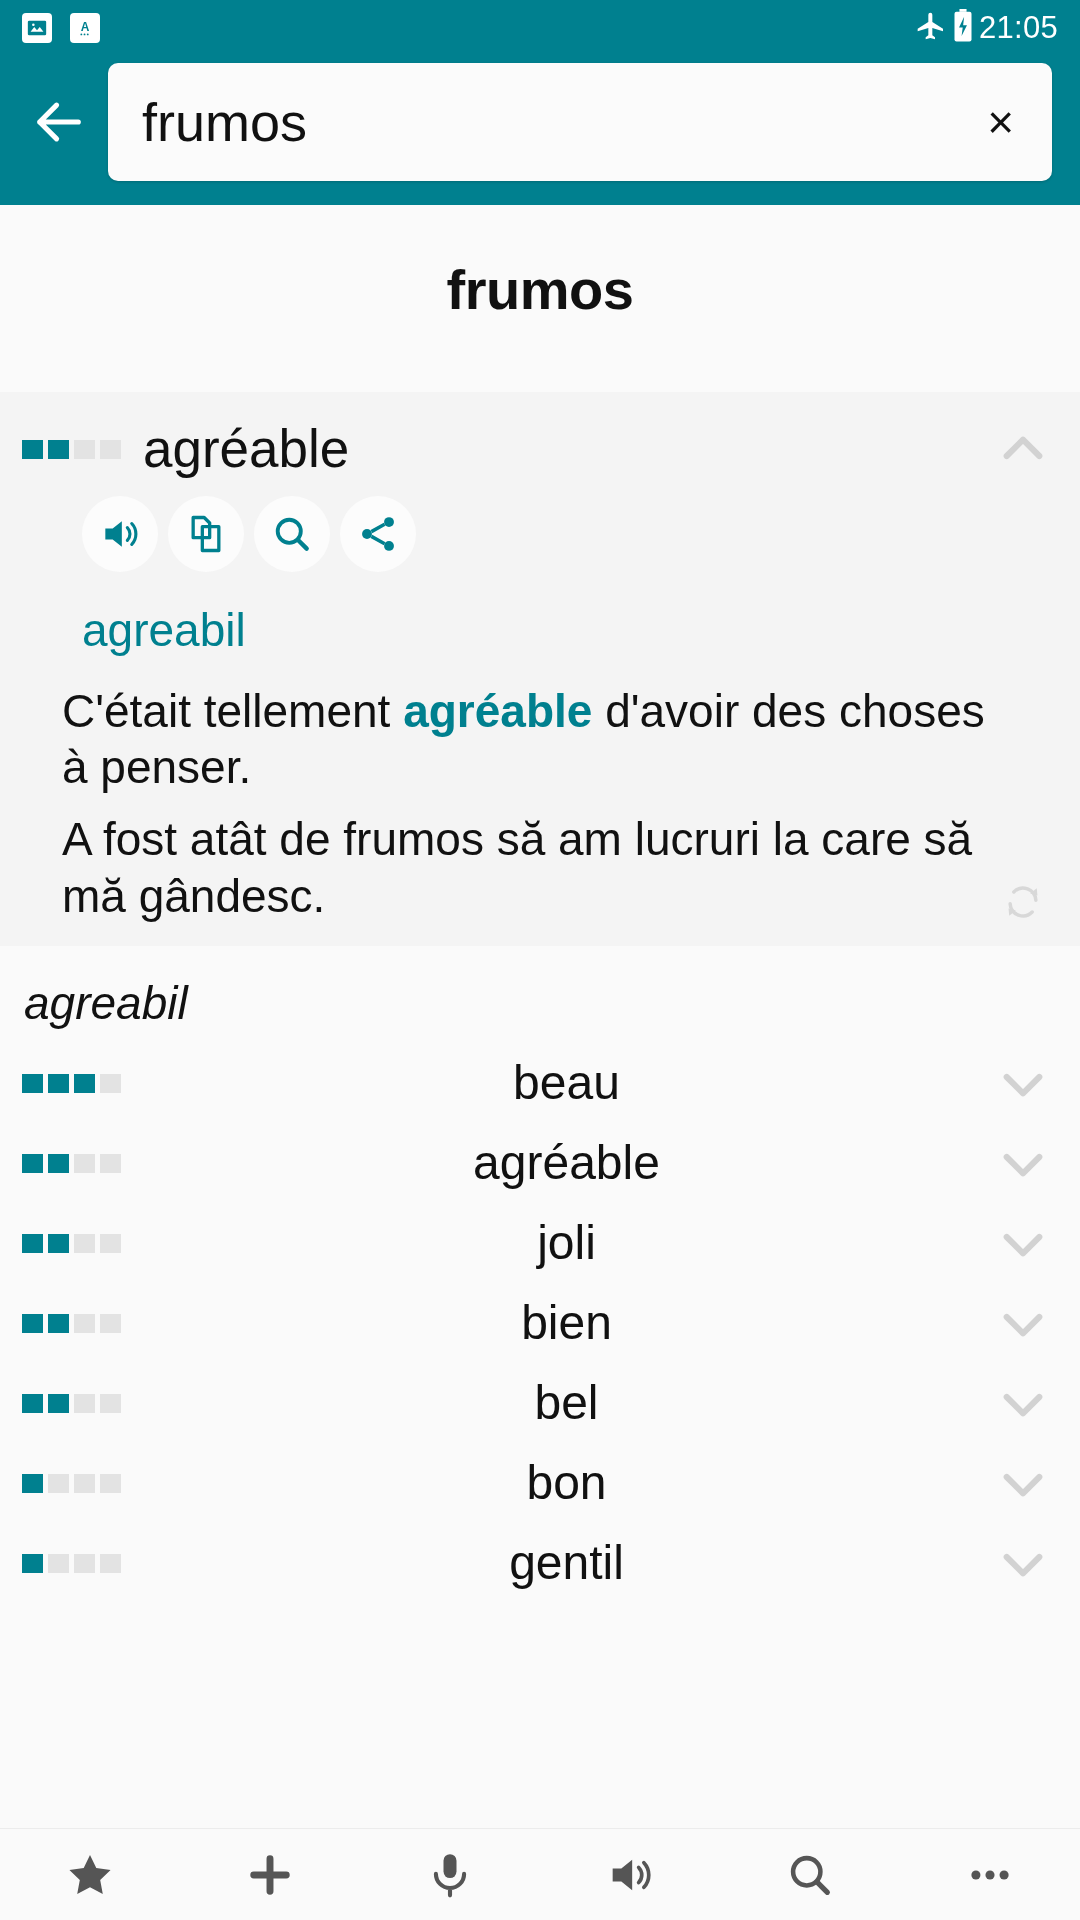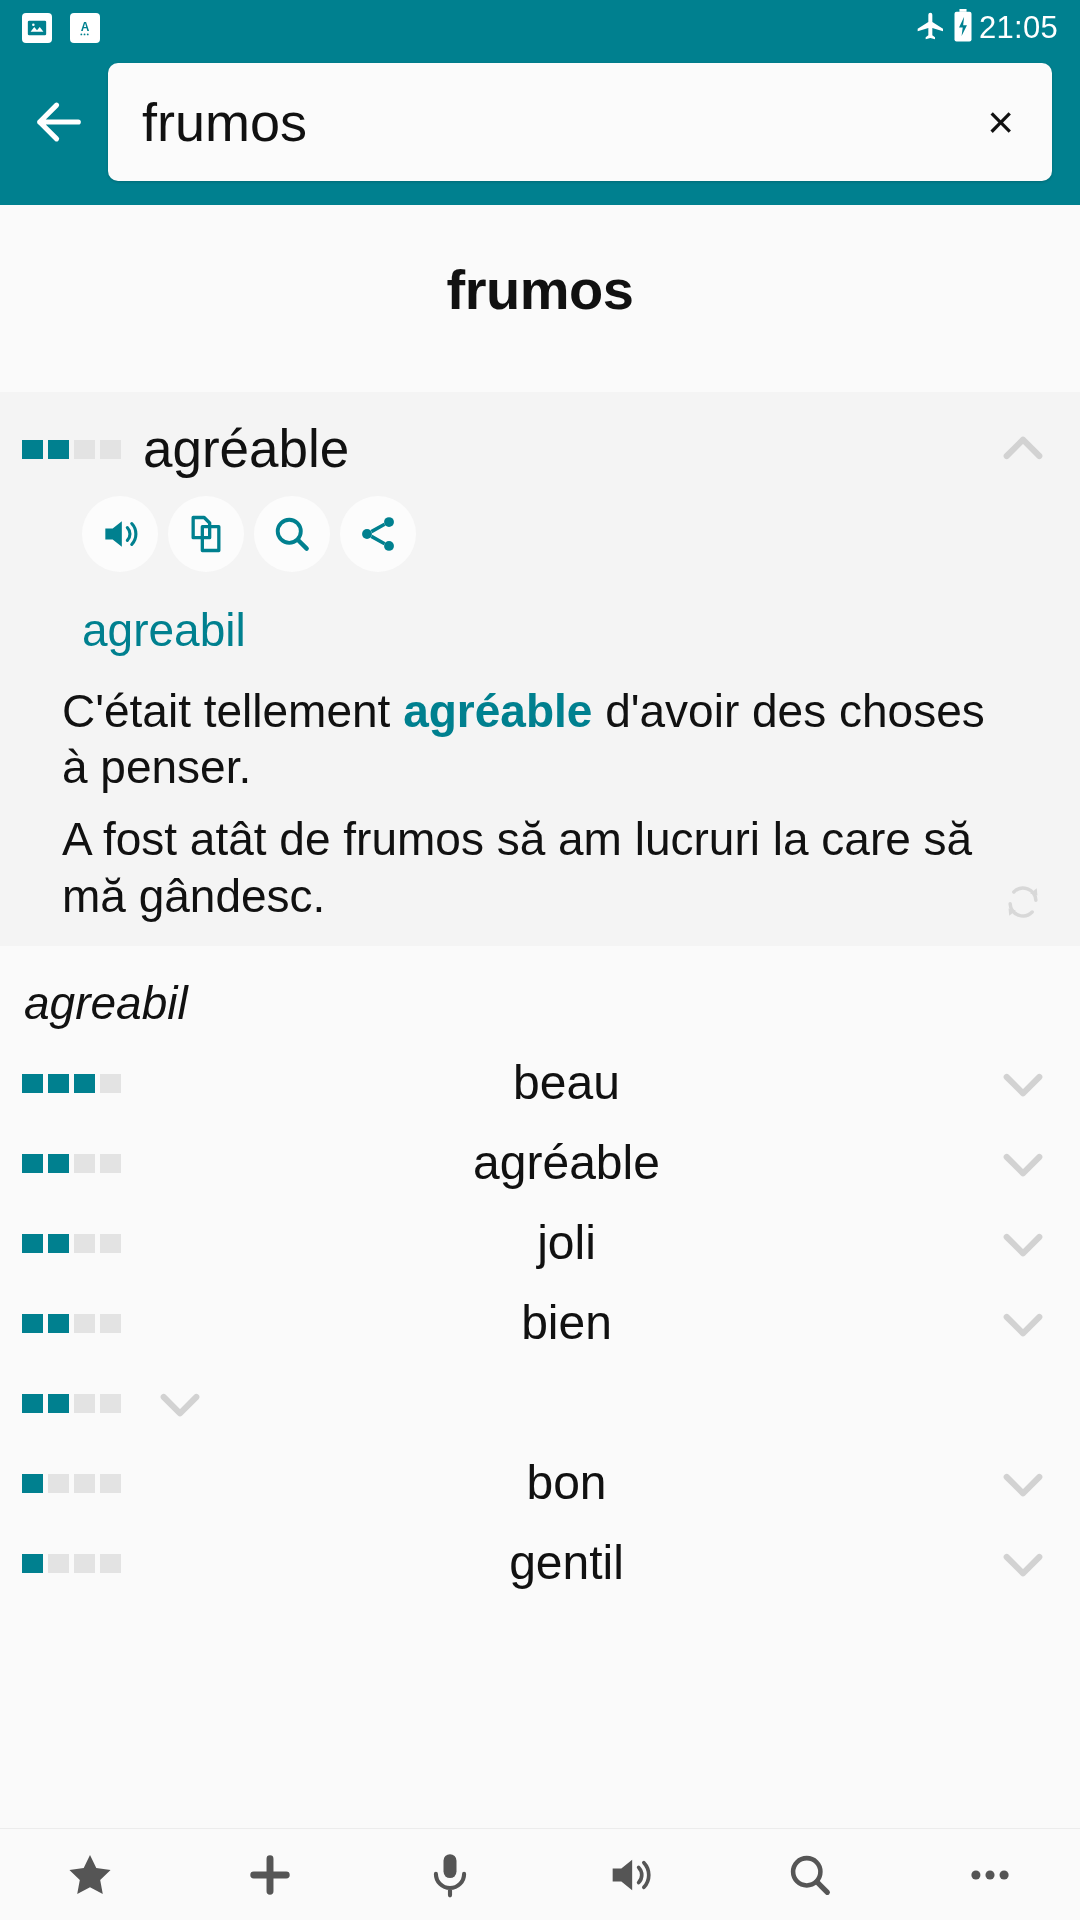--- a/index.html
+++ b/index.html
@@ -384,20 +384,21 @@
         </svg>
       </span>
   </div>
   <div class="row">
     <span class="freq">
         <i class="on"></i>
         <i class="on"></i>
         <i></i>
         <i></i>
       </span>
+    <span class="row-word">bel</span>
     <span class="chev">
         <svg width="56" height="56" viewBox="0 0 24 24">
           <path fill="none" stroke="#d2d2d2" stroke-width="2.6" stroke-linecap="round" stroke-linejoin="round" d="M5 9l7 7 7-7"></path>
         </svg>
       </span>
   </div>
   <div class="row">
     <span class="freq">
         <i class="on"></i>
         <i></i>

